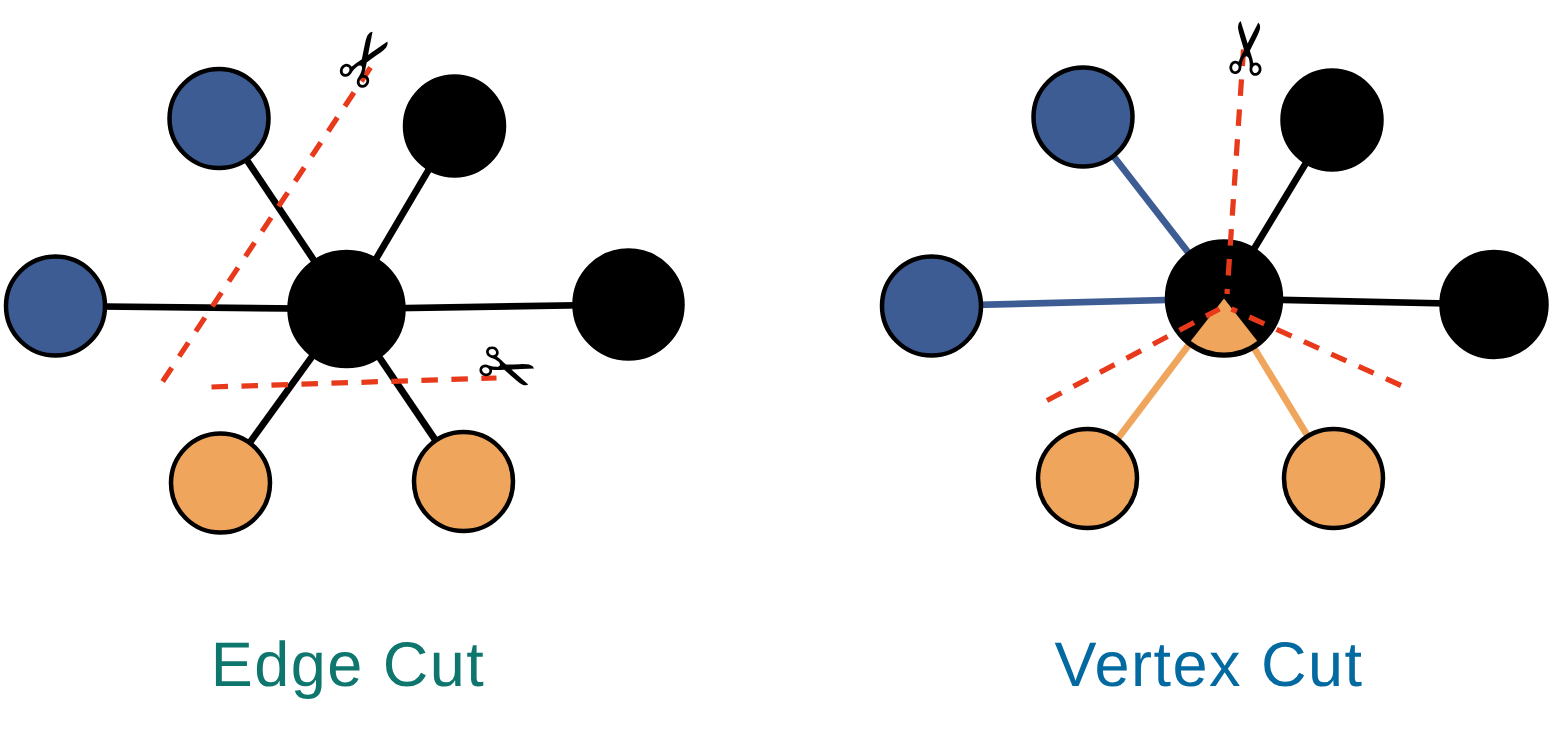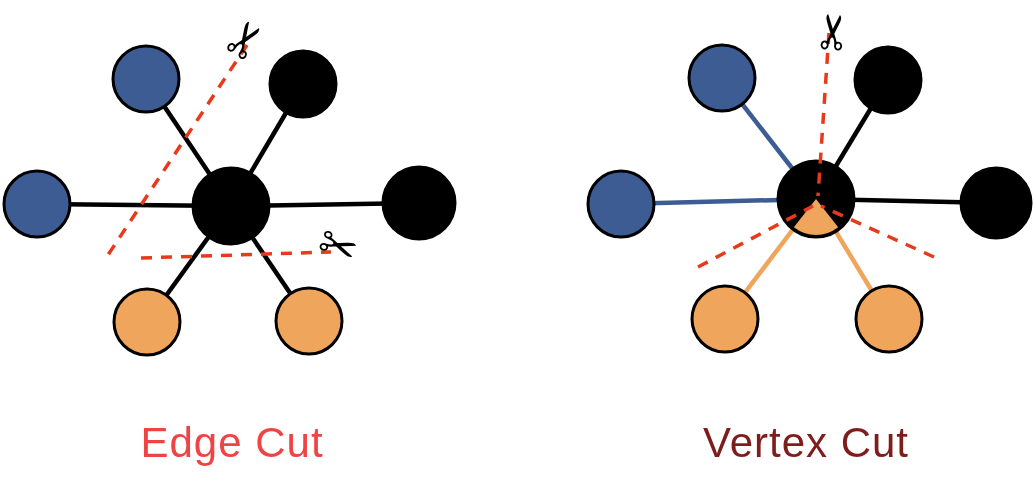--- a/index.html
+++ b/index.html
@@ -69,15 +69,15 @@
         <circle cx="621" cy="204" r="33" fill="#3d5c93" stroke="#000000" stroke-width="3"></circle>
         <circle cx="996" cy="203" r="35" fill="#000000" stroke="#000000" stroke-width="3"></circle>
         <circle cx="725" cy="319" r="33" fill="#f0a55c" stroke="#000000" stroke-width="3"></circle>
         <circle cx="889" cy="319" r="33" fill="#f0a55c" stroke="#000000" stroke-width="3"></circle>
         <line x1="829" y1="33" x2="818" y2="196" stroke="#e8391b" stroke-width="3.5" stroke-dasharray="11 9"></line>
         <line x1="698" y1="267" x2="813" y2="206" stroke="#e8391b" stroke-width="3.5" stroke-dasharray="11 9"></line>
         <line x1="934" y1="257" x2="821" y2="206" stroke="#e8391b" stroke-width="3.5" stroke-dasharray="11 9"></line>
         <text transform="translate(833 32) rotate(-85)" font-size="48" text-anchor="middle" dominant-baseline="central" fill="#000000" font-family="&quot;DejaVu Sans&quot;, sans-serif">✂</text>
       </g>
     </svg>
-  <div class="diagram-label" style="left: 232px; top: 443px; color: #ef4444;">Edge Cut</div>
-  <div class="diagram-label" style="left: 806px; top: 443px; color: #7f1d1d;">Vertex Cut</div>
+  <div class="diagram-label" style="left: 232px; top: 443px; color: #0f766e;">Edge Cut</div>
+  <div class="diagram-label" style="left: 806px; top: 443px; color: #0369a1;">Vertex Cut</div>
 </div>
 
 </body></html>

